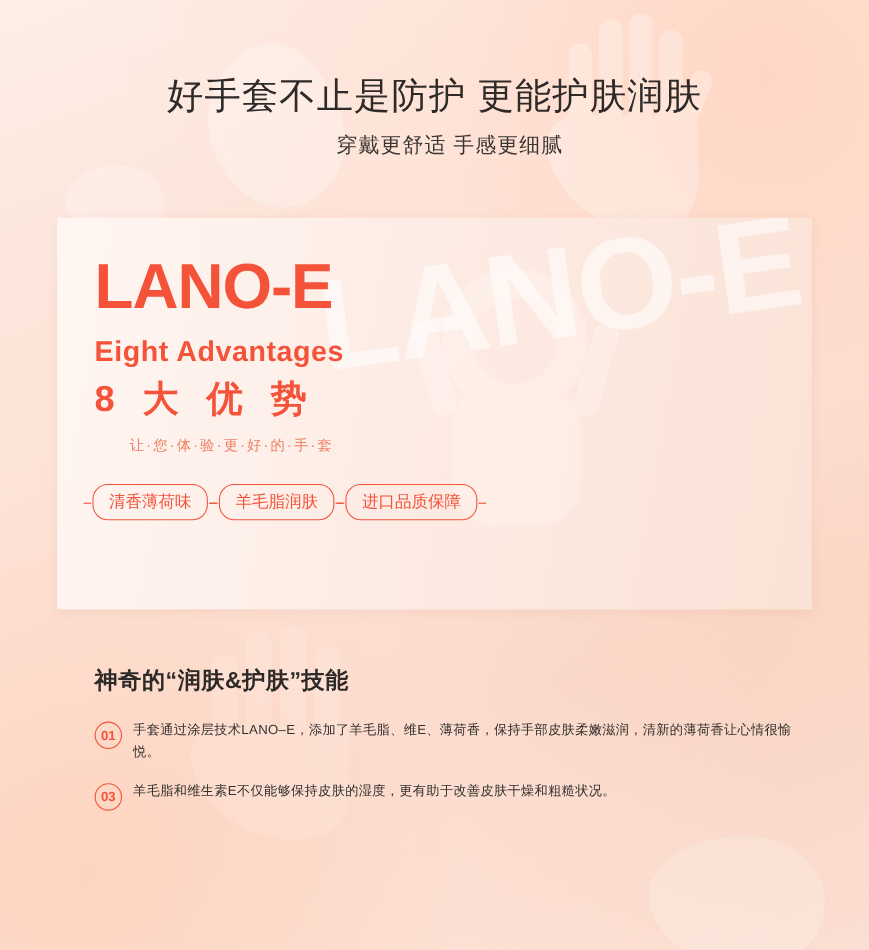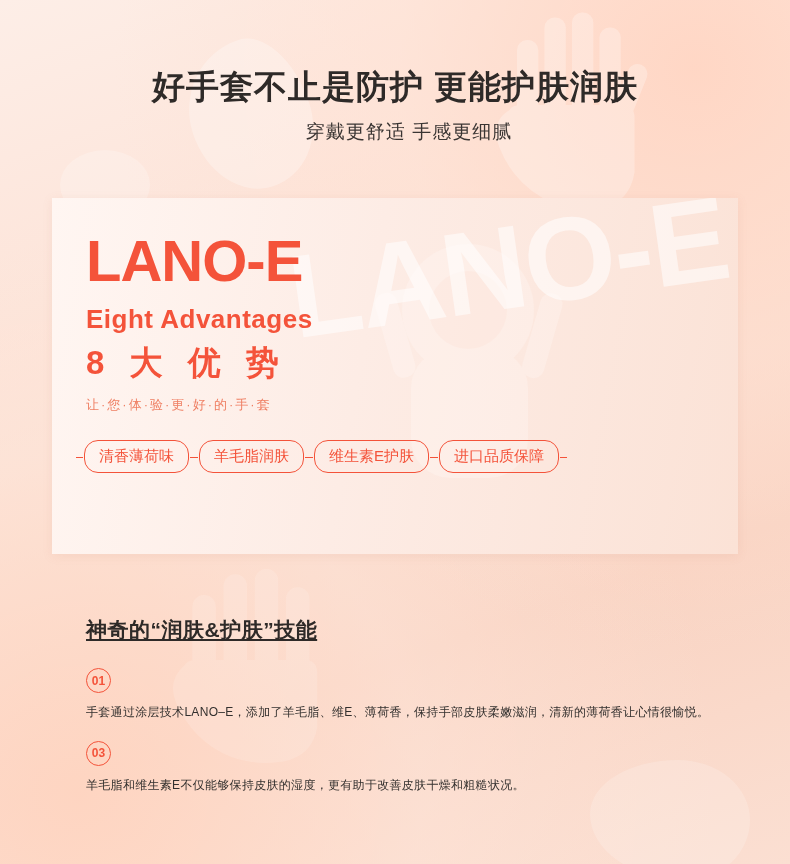--- a/index.html
+++ b/index.html
@@ -80,21 +80,21 @@
   
   .headline-wrap {
     position: absolute;
     top: 66px;
     left: 0;
     width: 790px;
     text-align: center;
   }
   .headline {
     font-size: 33px;
-    font-weight: bold;
+    font-weight: normal;
     color: #2e2a28;
     letter-spacing: 1px;
     line-height: 1.25;
     margin: 0;
   }
   .subheadline {
     margin-top: 12px;
     font-size: 19px;
     color: #3a3533;
     letter-spacing: 1px;
@@ -157,20 +157,21 @@
     font-size: 33px;
     font-weight: bold;
     color: #f4533a;
     letter-spacing: 8px;
   }
   .brand-sub {
     margin-top: 10px;
     font-size: 13px;
     color: #ef7f63;
     letter-spacing: 2px;
+    margin-left: 32px;
   }
 
   
   .tags {
     position: relative;
     margin-top: 26px;
     padding-left: 32px;
     width: 620px;
   }
   .tag-row {
@@ -206,29 +207,27 @@
     position: absolute;
     left: 86px;
     top: 604px;
     width: 640px;
   }
   .section-title {
     font-size: 21px;
     font-weight: bold;
     color: #2e2a28;
     letter-spacing: 0.5px;
-    margin: 12px 0 22px 0;
-    text-decoration: underline;
+    margin: 0 0 22px 0;
   }
   .bullet {
     display: flex;
     align-items: flex-start;
     gap: 10px;
     margin-bottom: 16px;
-    flex-direction: column;
   }
   .bullet-num {
     flex: 0 0 auto;
     width: 23px;
     height: 23px;
     border: 1px solid #f4533a;
     border-radius: 50%;
     color: #f4533a;
     font-size: 12px;
     font-weight: bold;
@@ -306,21 +305,20 @@
       <div class="brand">LANO-E</div>
       <div class="brand-en">Eight Advantages</div>
       <div class="brand-cn">8 大 优 势</div>
       <div class="brand-sub">让·您·体·验·更·好·的·手·套</div>
     </div>
 
     <div class="tags">
       <div class="tag-row">
         <span class="tag">清香薄荷味</span>
         <span class="tag">羊毛脂润肤</span>
-        <span class="tag">维生素E护肤</span>
         <span class="tag">进口品质保障</span>
       </div>
     </div>
   </div>
 
   <div class="section">
     <h2 class="section-title">神奇的“润肤&amp;护肤”技能</h2>
 
     <div class="bullet">
       <div class="bullet-num">01</div>

